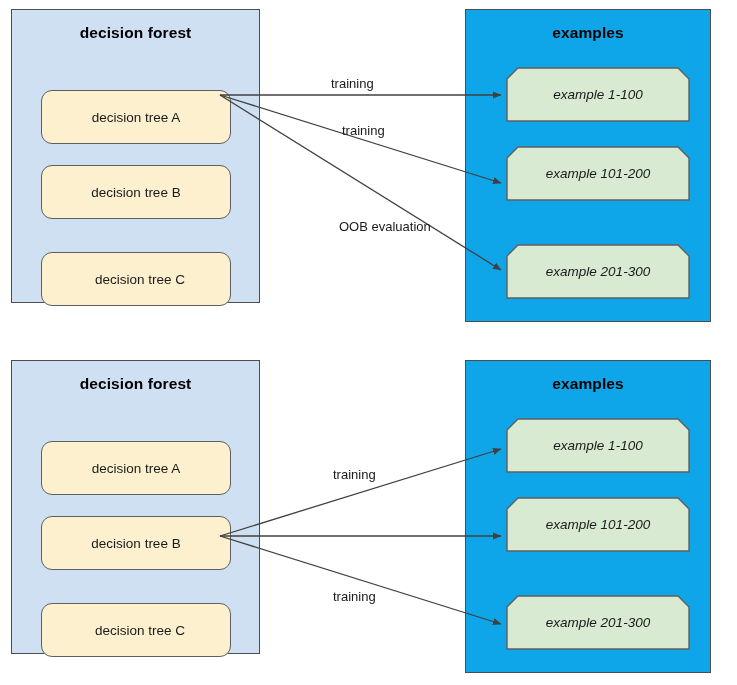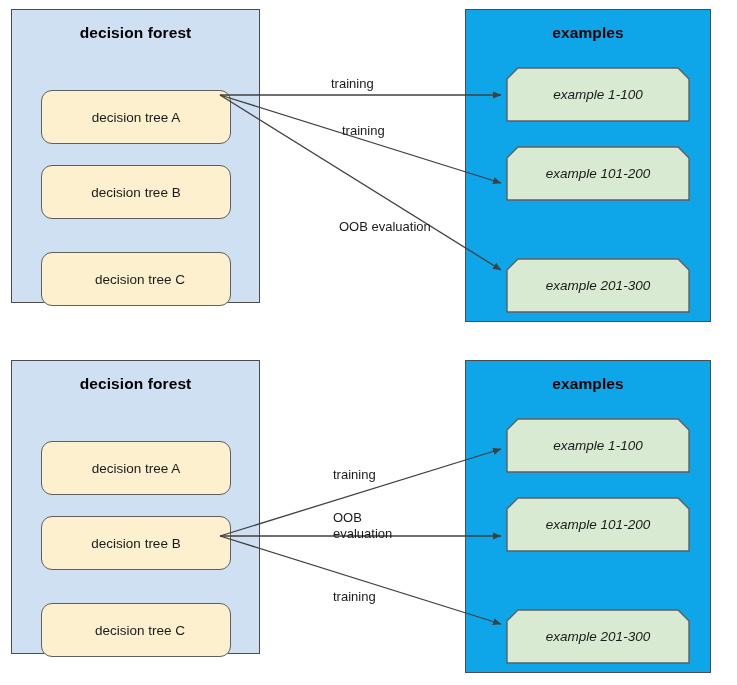--- a/index.html
+++ b/index.html
@@ -81,21 +81,21 @@
 
   
   .ex-box {
     position: absolute;
     left: 40px;
     width: 184px;
     height: 55px;
   }
   .ex-1 { top: 57px; }
   .ex-2 { top: 136px; }
-  .ex-3 { top: 248px; }
+  .ex-3 { top: 234px; }
   .ex-box svg { display: block; }
   .ex-label {
     position: absolute;
     left: 0;
     top: 0;
     width: 184px;
     height: 55px;
     display: flex;
     align-items: center;
     justify-content: center;
@@ -237,21 +237,17 @@
           <path d="M 0 1 L 8.5 4.5 L 0 8 Z" fill="#404040"></path>
         </marker>
       </defs>
       <line class="arrow-line" x1="220" y1="182" x2="501" y2="95" marker-end="url(#ah-bot)"></line>
       <line class="arrow-line" x1="220" y1="182" x2="501" y2="182" marker-end="url(#ah-bot)"></line>
       <line class="arrow-line" x1="220" y1="182" x2="501" y2="270" marker-end="url(#ah-bot)"></line>
     </svg>
 
     <div class="edge-label" style="left:333px; top:116px;">training</div>
 
-    <div class="edge-label" style="left:333px; top:159px; width:92px;">
-      <div>OOB</div>
-      <div>evaluation</div>
-    </div>
 
     <div class="edge-label" style="left:333px; top:238px;">training</div>
   </div>
 
 </div>
 
 </body></html>

